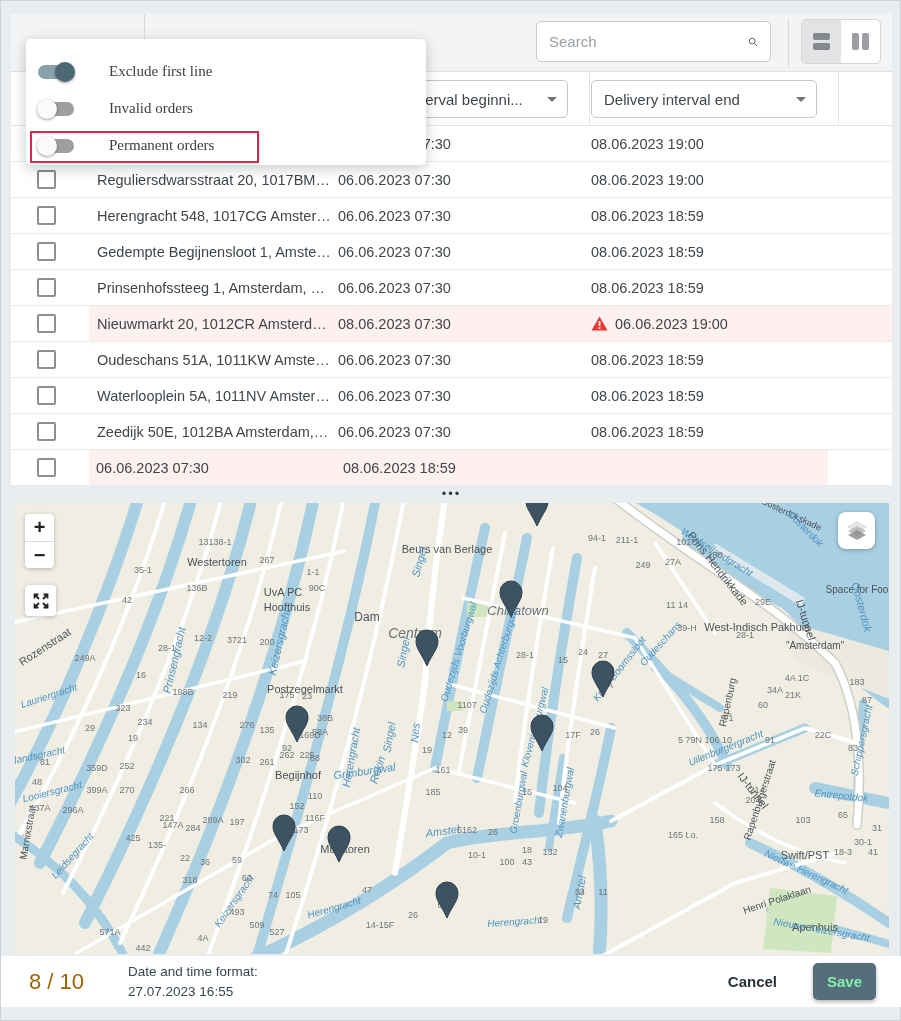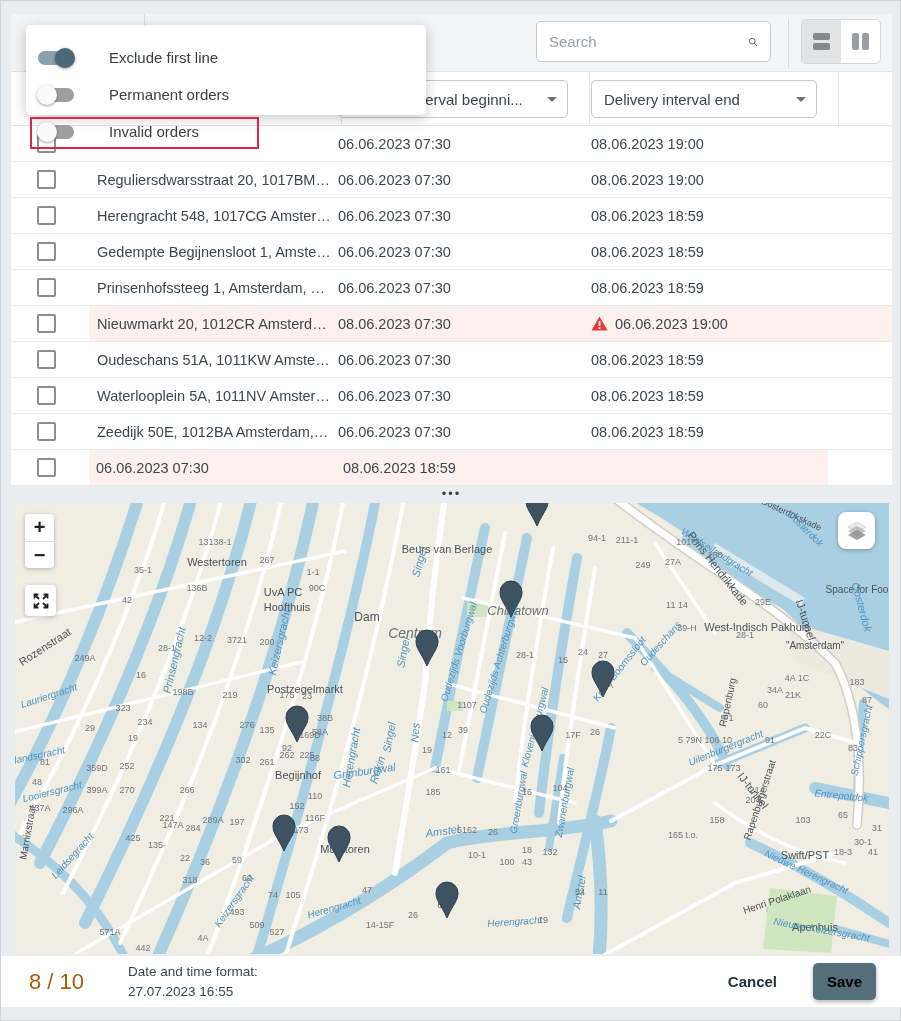--- a/index.html
+++ b/index.html
@@ -61,26 +61,26 @@
     box-shadow:0 1px 4px rgba(0,0,0,.25); display:flex; align-items:center; justify-content:center; cursor:pointer; z-index:5; }
   .map-layers { position:absolute; right:14px; top:9px; width:37px; height:37px; background:#fff; border-radius:8px;
     box-shadow:0 1px 4px rgba(0,0,0,.3); display:flex; align-items:center; justify-content:center; cursor:pointer; z-index:5; }
 
   
   .footer { position:absolute; left:0; top:955px; width:901px; height:51px; background:#fff; display:flex; align-items:center; }
   .count { font-size:22px; color:#a16207; margin-left:28px; white-space:nowrap; }
   .fmt { margin-left:44px; font-size:13.5px; color:#37474f; line-height:20px; }
   .footer-spacer { flex:1; }
   .cancel-btn { font-size:15px; font-weight:bold; color:#263238; cursor:pointer; margin-right:36px; background:none; border:none; font-family:inherit; }
-  .save-btn { width:63px; height:37px; background:#546e7a; color:#000000; font-size:15px; font-weight:bold;
+  .save-btn { width:63px; height:37px; background:#546e7a; color:#86efac; font-size:15px; font-weight:bold;
     border:none; border-radius:5px; cursor:pointer; margin-right:26px; box-shadow:0 2px 4px rgba(0,0,0,.3); font-family:inherit; }
 
   
-  .popup { position:absolute; left:25px; top:24px; width:400px; height:90px; background:#fff; border-radius:5px;
-    box-shadow:0 3px 14px rgba(0,0,0,.22); z-index:20; padding-top:14px; }
+  .popup { position:absolute; left:25px; top:38px; width:400px; height:126px; background:#fff; border-radius:5px;
+    box-shadow:0 3px 14px rgba(0,0,0,.22); z-index:20; padding-top:14px;font-family:Liberation Serif, serif; }
   .toggle-row { height:37px; display:flex; align-items:center; padding-left:12px; }
   .toggle { position:relative; width:36px; height:14px; border-radius:7px; background:#9e9e9e; flex:0 0 auto; cursor:pointer; }
   .toggle .thumb { position:absolute; top:-3px; left:-1px; width:20px; height:20px; border-radius:50%;
     background:#fafafa; box-shadow:0 1px 3px rgba(0,0,0,.4); }
   .toggle.on { background:#8aa2ad; }
   .toggle.on .thumb { left:17px; background:#4d6875; }
   .toggle-label { margin-left:35px; font-size:15px; color:#3c4043; }
   .red-box { position:absolute; left:4px; top:92px; width:229px; height:32px; border:2px solid #e0254c; pointer-events:none; }
 
   .map-label { pointer-events:none; }
@@ -625,24 +625,24 @@
     <div class="toggle-row">
       <div class="toggle on">
           <div class="thumb"></div>
         </div>
       <span class="toggle-label">Exclude first line</span>
     </div>
     <div class="toggle-row">
       <div class="toggle">
           <div class="thumb"></div>
         </div>
-      <span class="toggle-label">Permanent orders</span>
+      <span class="toggle-label">Invalid orders</span>
     </div>
     <div class="toggle-row">
       <div class="toggle">
           <div class="thumb"></div>
         </div>
-      <span class="toggle-label">Invalid orders</span>
+      <span class="toggle-label">Permanent orders</span>
     </div>
     <div class="red-box"></div>
   </div>
 
 </div>
 
 </body></html>

